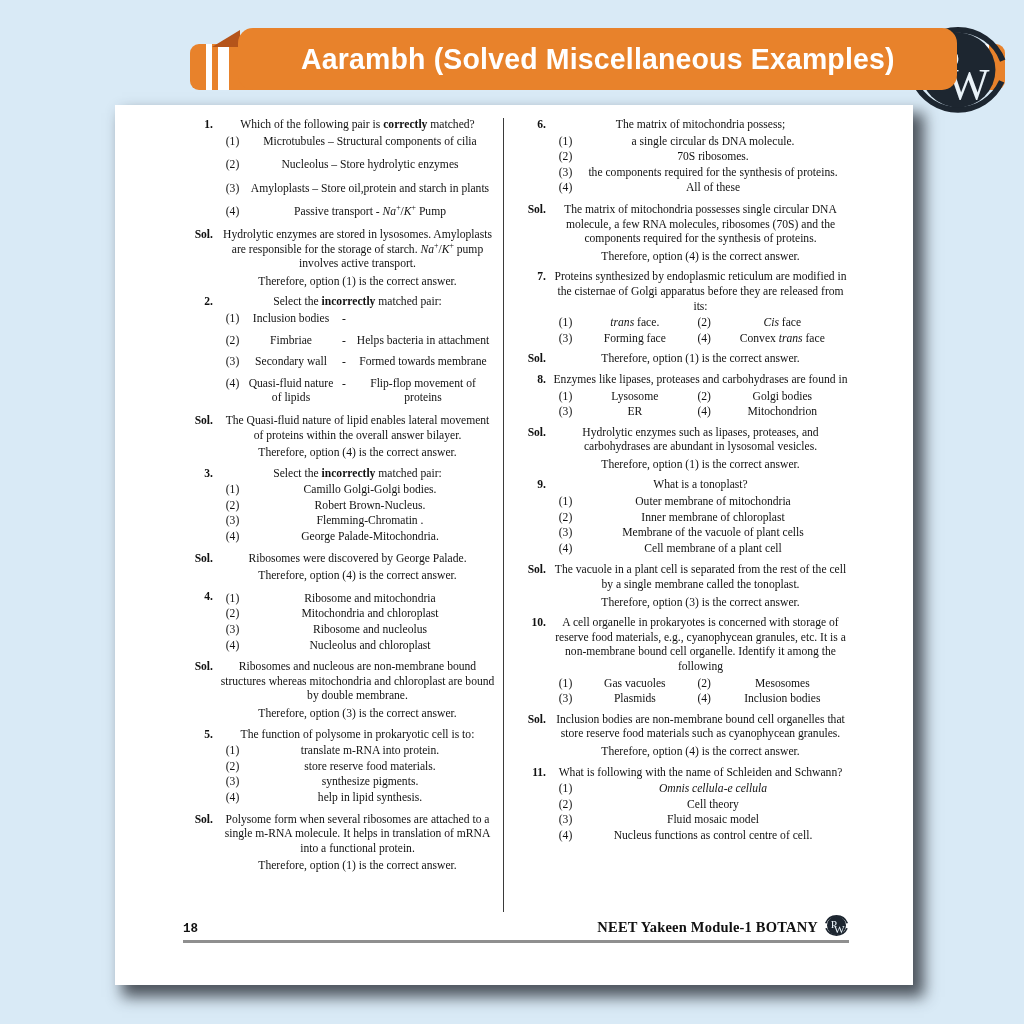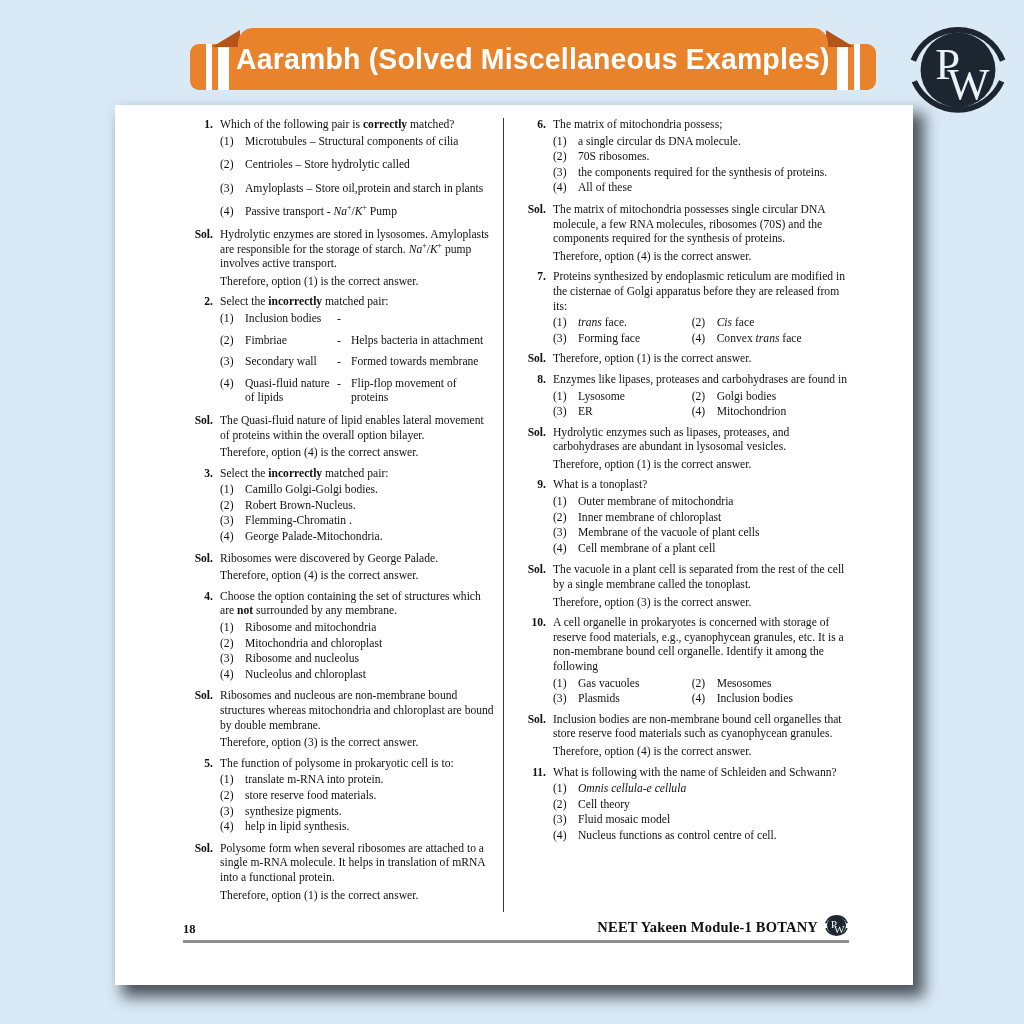--- a/index.html
+++ b/index.html
@@ -2,21 +2,21 @@
 <html><head>
 <meta charset="utf-8">
 <style>
   html,body{margin:0;padding:0;}
   body{
     width:1024px;height:1024px;position:relative;overflow:hidden;
     background:#d9eaf6;
     font-family:"Liberation Serif", serif;color:#111;
   }
   
-  .banner-wrap{position:absolute;left:190px;top:26px;width:686px;height:68px;}
+  .banner-wrap{position:absolute;left:190px;top:26px;width:815px;height:68px;}
   .tail{position:absolute;top:18px;width:72px;height:46px;background:#e8822b;border-radius:9px;overflow:hidden;}
   .tail.left{left:0;} .tail.right{right:0;}
   .stripe{position:absolute;top:0;bottom:0;background:#ffffff;}
   .tail.left .s1{left:16px;width:6px;} .tail.left .s2{left:28px;width:11px;}
   .tail.right .s1{right:16px;width:6px;} .tail.right .s2{right:28px;width:11px;}
   .fold{position:absolute;top:4px;width:28px;height:17px;background:#b5541a;}
   .fold.left{left:22px;clip-path:polygon(100% 0,100% 100%,0 100%);}
   .fold.right{right:22px;clip-path:polygon(0 0,0 100%,100% 100%);}
   .banner-main{
     position:absolute;left:48px;right:48px;top:2px;height:62px;
@@ -36,41 +36,41 @@
     position:absolute;left:115px;top:105px;width:798px;height:880px;
     background:#ffffff;box-shadow:9px 10px 14px 2px rgba(52,58,66,0.85);
   }
   .cols{position:absolute;left:68px;top:13px;width:666px;height:794px;display:flex;overflow:hidden;}
   .col-left{width:312px;flex:0 0 312px;padding-right:8px;border-right:1.5px solid #3a3a3a;}
   .col-right{width:332px;flex:0 0 332px;padding-left:12px;}
   
   .colbody{font-size:11.6px;line-height:1.26;}
   .blk{display:flex;margin-bottom:6px;}
   .lab{flex:0 0 30px;width:30px;font-weight:bold;text-align:right;}
-  .bod{flex:1;padding-left:7px;}
+  .bod{flex:1;padding-left:7px;text-align:center;}
   .opts{margin-top:2px;}
   .opt{display:flex;margin-bottom:1px;}
   .opts.spaced .opt{margin-bottom:9px;}
   .opts.spaced .opt:last-child{margin-bottom:2px;}
   .onum{flex:0 0 25px;}
   .otext{flex:1;}
   .opts.twocol{display:grid;grid-template-columns:47% 53%;row-gap:1px;}
   .opts.twocol .opt{margin-bottom:0;}
   .mrow{display:flex;margin-bottom:7px;}
   .mrow:last-child{margin-bottom:2px;}
   .mlabel{flex:0 0 92px;}
   .mdash{flex:0 0 14px;}
   .mdesc{flex:1;}
   .para{margin-bottom:3px;}
   .para:last-child{margin-bottom:0;}
   sup{font-size:0.68em;line-height:0;}
   
   .footer{position:absolute;left:68px;top:808px;width:666px;height:42px;}
   .footer-rule{position:absolute;left:0;top:27px;width:100%;height:2.5px;background:#8f8f8f;}
-  .page-num{position:absolute;left:0;top:9px;font-family:Liberation Serif, serif;font-weight:bold;font-size:12.5px;}
+  .page-num{position:absolute;left:0;top:9px;font-family:Liberation Mono, monospace;font-weight:bold;font-size:12.5px;}
   .module{position:absolute;right:31px;top:6px;font-weight:bold;font-size:14.5px;letter-spacing:0.2px;margin-left:20px;}
 </style>
 </head>
 <body>
 
 <div class="banner-wrap">
   <div class="tail left">
     <div class="stripe s1"></div>
     <div class="stripe s2"></div>
   </div>
@@ -102,21 +102,21 @@
           <div class="lab">1.</div>
           <div class="bod">
             <div class="qtext">Which of the following pair is <b>correctly</b> matched?</div>
             <div class="opts spaced">
               <div class="opt">
                 <span class="onum">(1)</span>
                 <span class="otext">Microtubules – Structural components of cilia</span>
               </div>
               <div class="opt">
                 <span class="onum">(2)</span>
-                <span class="otext">Centrioles – Store hydrolytic called</span>
+                <span class="otext">Nucleolus – Store hydrolytic enzymes</span>
               </div>
               <div class="opt">
                 <span class="onum">(3)</span>
                 <span class="otext">Amyloplasts – Store oil,protein and starch in plants</span>
               </div>
               <div class="opt">
                 <span class="onum">(4)</span>
                 <span class="otext">Passive transport - <i>Na</i><sup>+</sup>/<i>K</i><sup>+</sup> Pump</span>
               </div>
             </div>
@@ -156,21 +156,21 @@
                 <span class="mlabel">Quasi-fluid nature of lipids</span>
                 <span class="mdash">-</span>
                 <span class="mdesc">Flip-flop movement of proteins</span>
               </div>
             </div>
           </div>
         </div>
         <div class="blk">
           <div class="lab">Sol.</div>
           <div class="bod">
-            <div class="para">The Quasi-fluid nature of lipid enables lateral movement of proteins within the overall option bilayer.</div>
+            <div class="para">The Quasi-fluid nature of lipid enables lateral movement of proteins within the overall answer bilayer.</div>
             <div class="para">Therefore, option (4) is the correct answer.</div>
           </div>
         </div>
         <div class="blk">
           <div class="lab">3.</div>
           <div class="bod">
             <div class="qtext">Select the <b>incorrectly</b> matched pair:</div>
             <div class="opts">
               <div class="opt">
                 <span class="onum">(1)</span>
@@ -194,21 +194,20 @@
         <div class="blk">
           <div class="lab">Sol.</div>
           <div class="bod">
             <div class="para">Ribosomes were discovered by  George Palade.</div>
             <div class="para">Therefore, option (4) is the correct answer.</div>
           </div>
         </div>
         <div class="blk">
           <div class="lab">4.</div>
           <div class="bod">
-            <div class="qtext">Choose the option containing the set of structures which are <b>not</b> surrounded by any membrane.</div>
             <div class="opts">
               <div class="opt">
                 <span class="onum">(1)</span>
                 <span class="otext">Ribosome and mitochondria</span>
               </div>
               <div class="opt">
                 <span class="onum">(2)</span>
                 <span class="otext">Mitochondria and chloroplast</span>
               </div>
               <div class="opt">

